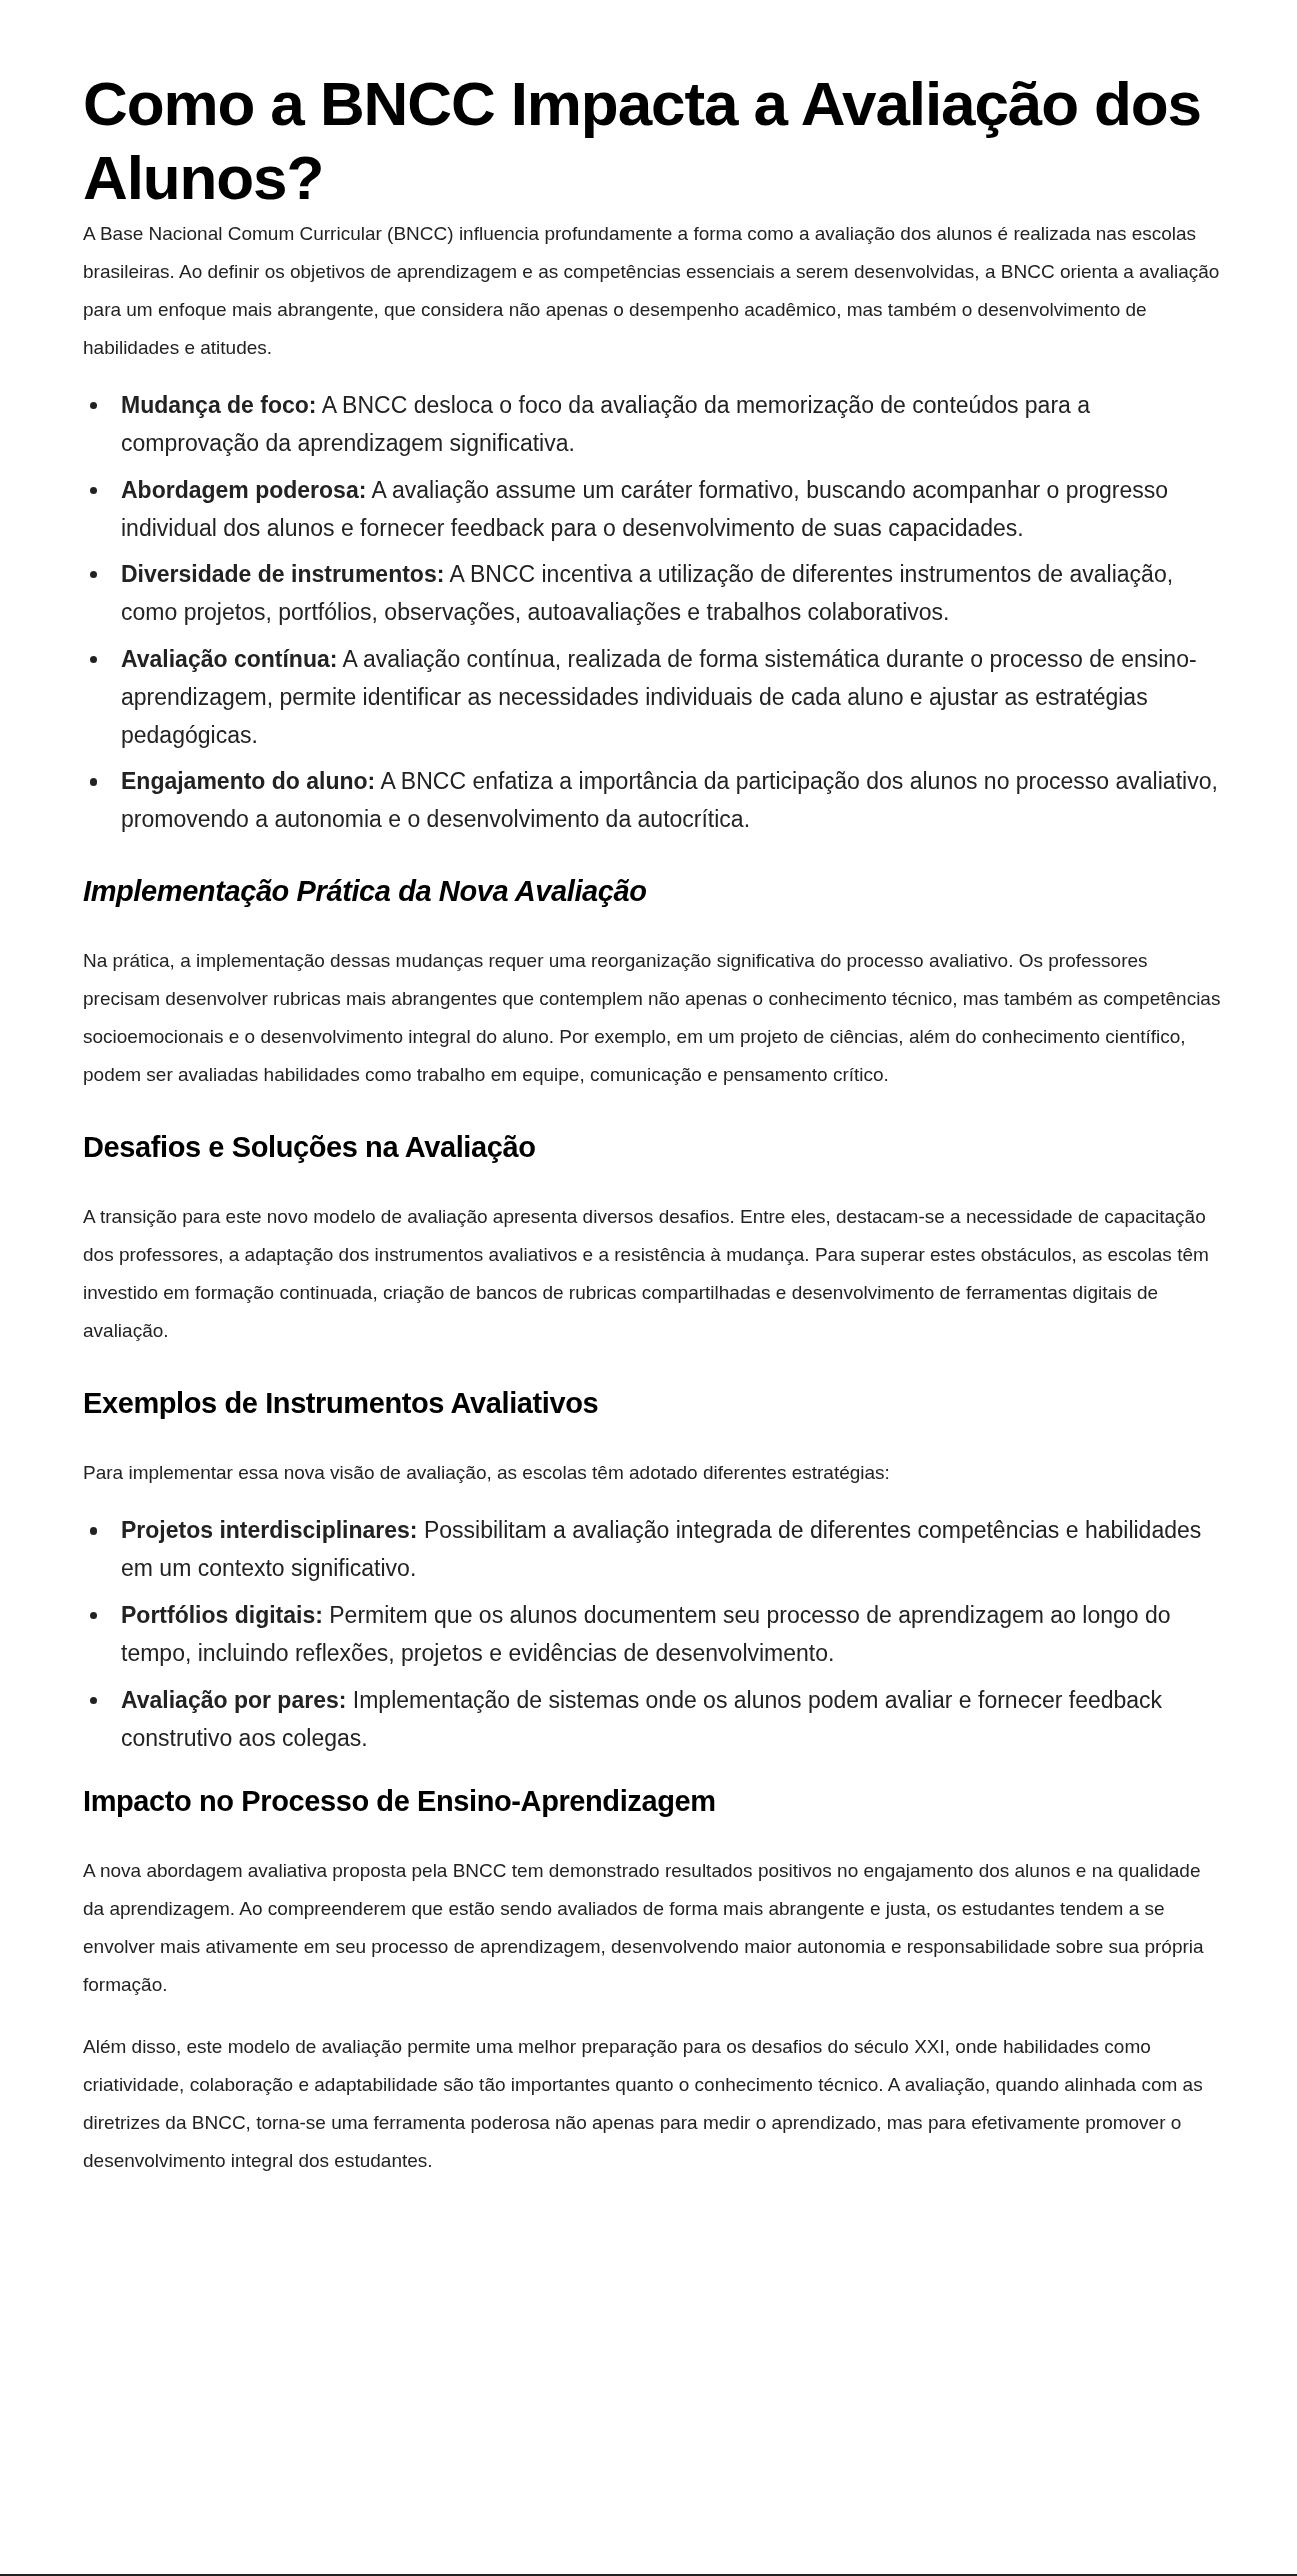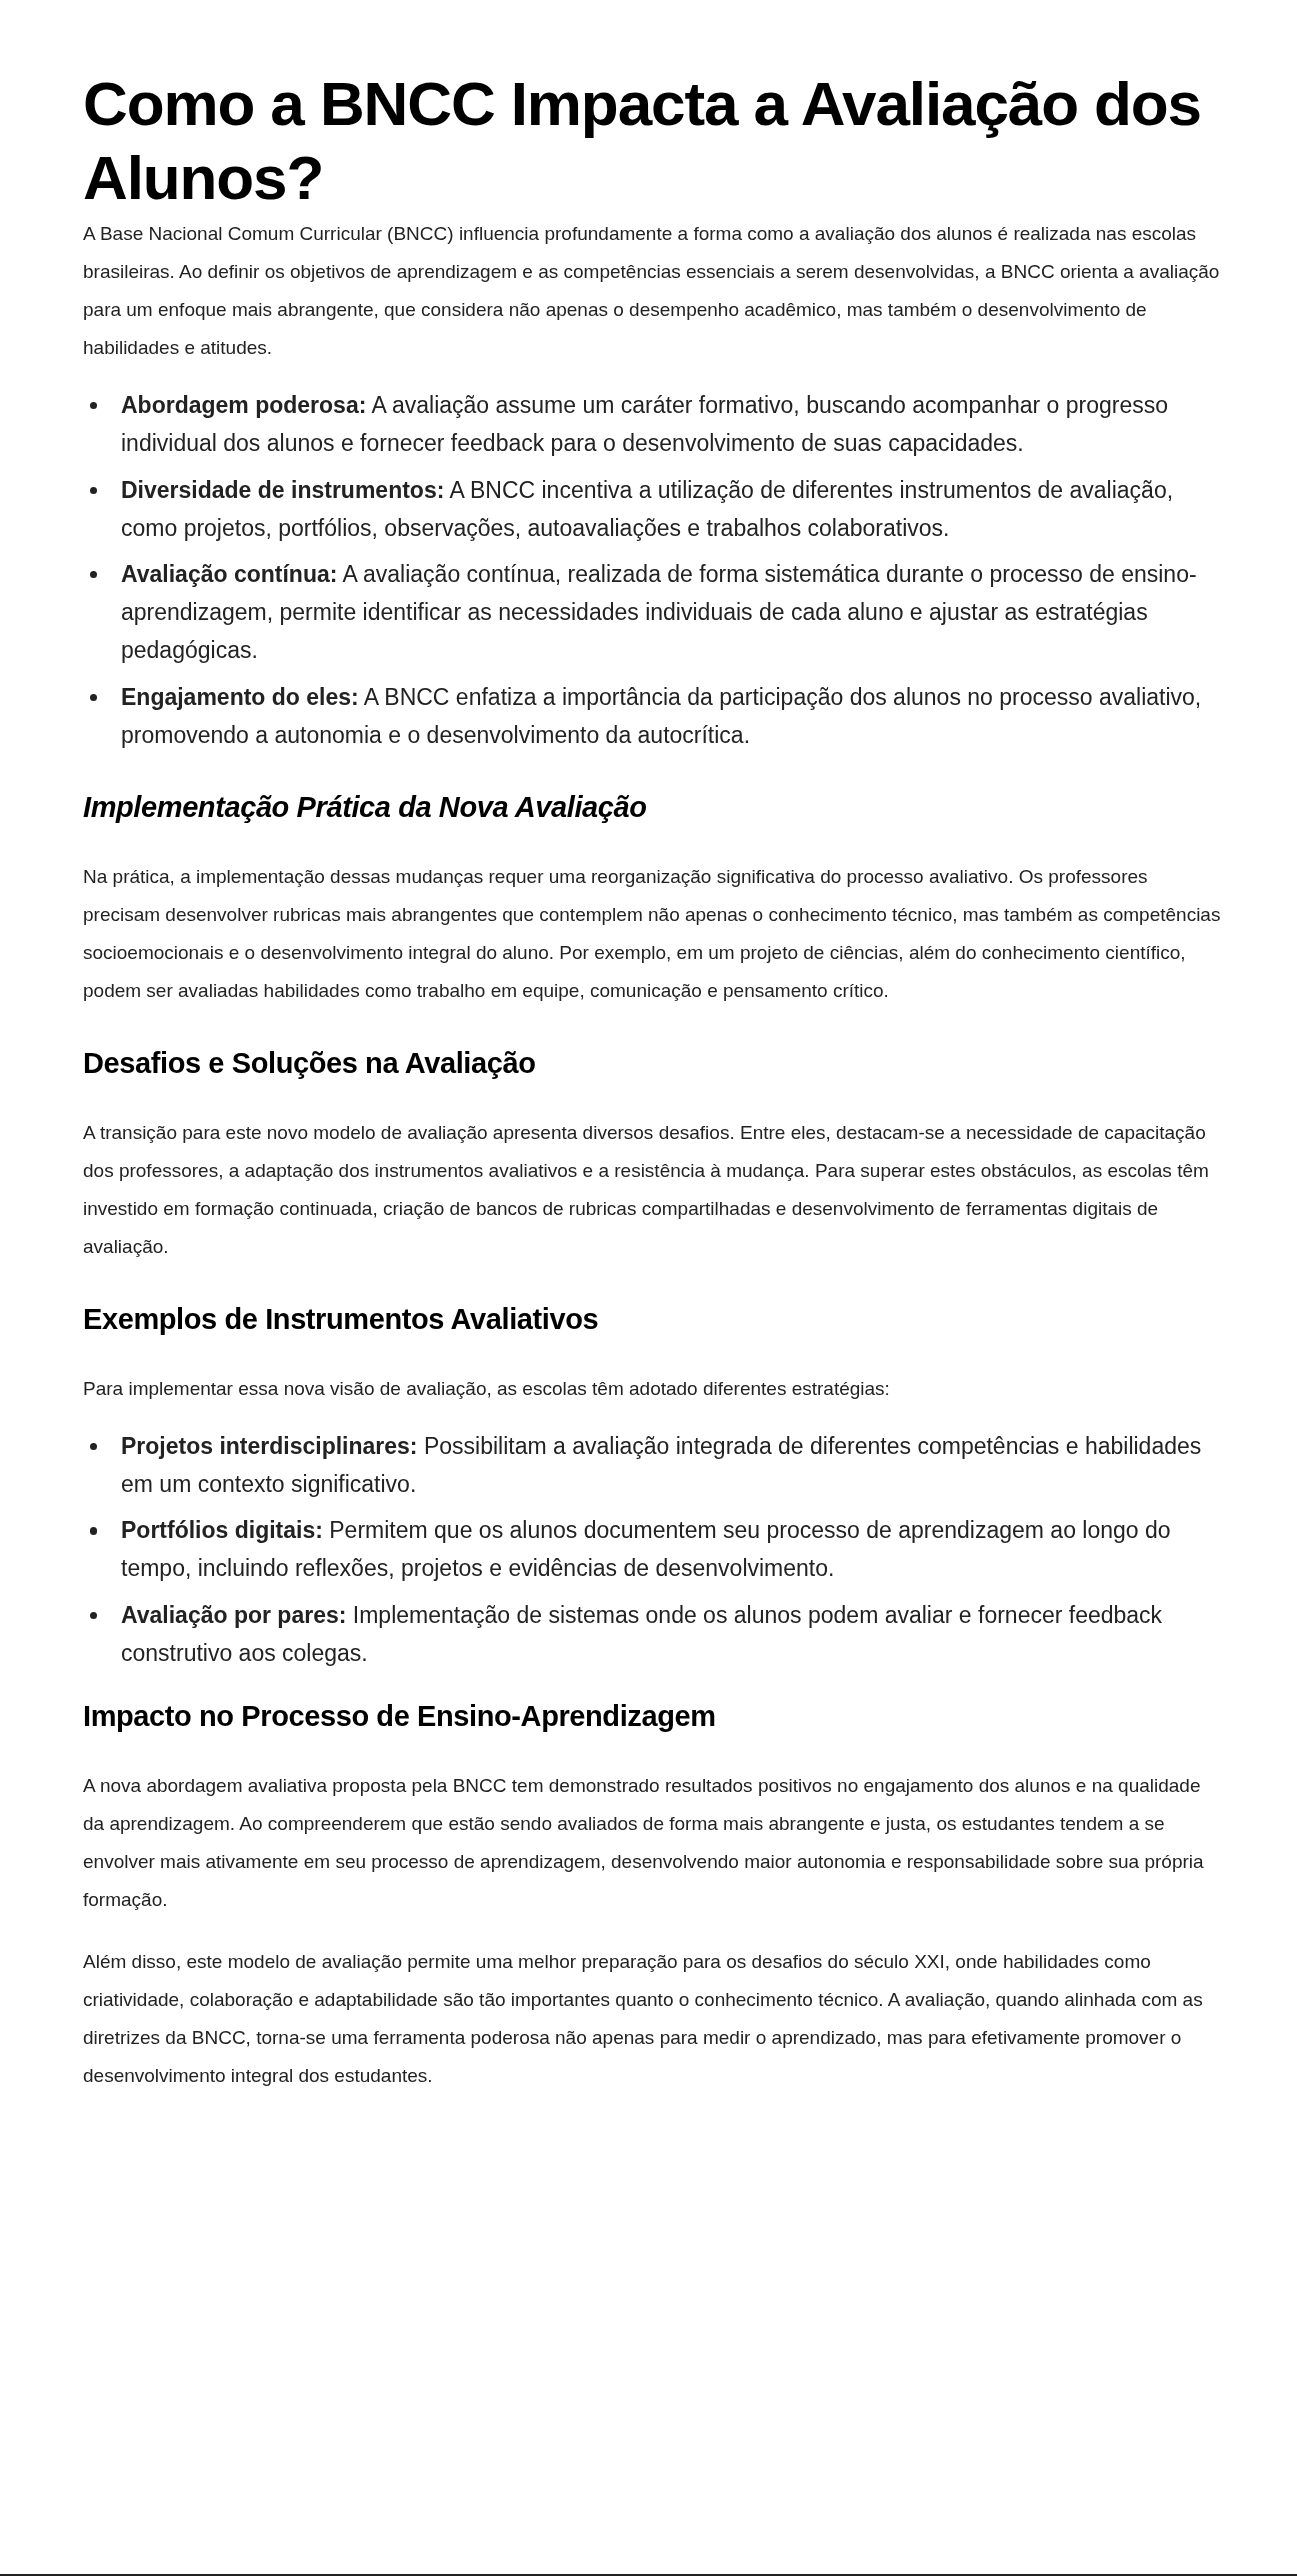--- a/index.html
+++ b/index.html
@@ -82,24 +82,25 @@
 </head>
 <body>
 
 <div class="article">
 
   <h1 class="title">Como a BNCC Impacta a Avaliação dos Alunos?</h1>
 
   <p class="body intro">A Base Nacional Comum Curricular (BNCC) influencia profundamente a forma como a avaliação dos alunos é realizada nas escolas brasileiras. Ao definir os objetivos de aprendizagem e as competências essenciais a serem desenvolvidas, a BNCC orienta a avaliação para um enfoque mais abrangente, que considera não apenas o desempenho acadêmico, mas também o desenvolvimento de habilidades e atitudes.</p>
 
   <ul class="bullets" style="margin-top:19px;">
+    <li><span class="dot"></span><b>Mudança de foco:</b><span> A BNCC desloca o foco da avaliação da memorização de conteúdos para a comprovação da aprendizagem significativa.</span></li>
     <li><span class="dot"></span><b>Abordagem poderosa:</b><span> A avaliação assume um caráter formativo, buscando acompanhar o progresso individual dos alunos e fornecer feedback para o desenvolvimento de suas capacidades.</span></li>
     <li><span class="dot"></span><b>Diversidade de instrumentos:</b><span> A BNCC incentiva a utilização de diferentes instrumentos de avaliação, como projetos, portfólios, observações, autoavaliações e trabalhos colaborativos.</span></li>
     <li><span class="dot"></span><b>Avaliação contínua:</b><span> A avaliação contínua, realizada de forma sistemática durante o processo de ensino-aprendizagem, permite identificar as necessidades individuais de cada aluno e ajustar as estratégias pedagógicas.</span></li>
-    <li><span class="dot"></span><b>Engajamento do eles:</b><span> A BNCC enfatiza a importância da participação dos alunos no processo avaliativo, promovendo a autonomia e o desenvolvimento da autocrítica.</span></li>
+    <li><span class="dot"></span><b>Engajamento do aluno:</b><span> A BNCC enfatiza a importância da participação dos alunos no processo avaliativo, promovendo a autonomia e o desenvolvimento da autocrítica.</span></li>
   </ul>
 
   <section>
     <h2 class="section" style="margin-top:35px;font-style:italic;">Implementação Prática da Nova Avaliação</h2>
     <p class="body" style="margin-top:33px;">Na prática, a implementação dessas mudanças requer uma reorganização significativa do processo avaliativo. Os professores precisam desenvolver rubricas mais abrangentes que contemplem não apenas o conhecimento técnico, mas também as competências socioemocionais e o desenvolvimento integral do aluno. Por exemplo, em um projeto de ciências, além do conhecimento científico, podem ser avaliadas habilidades como trabalho em equipe, comunicação e pensamento crítico.</p>
   </section>
 
   <section>
     <h2 class="section" style="margin-top:35px;">Desafios e Soluções na Avaliação</h2>
     <p class="body" style="margin-top:33px;">A transição para este novo modelo de avaliação apresenta diversos desafios. Entre eles, destacam-se a necessidade de capacitação dos professores, a adaptação dos instrumentos avaliativos e a resistência à mudança. Para superar estes obstáculos, as escolas têm investido em formação continuada, criação de bancos de rubricas compartilhadas e desenvolvimento de ferramentas digitais de avaliação.</p>

